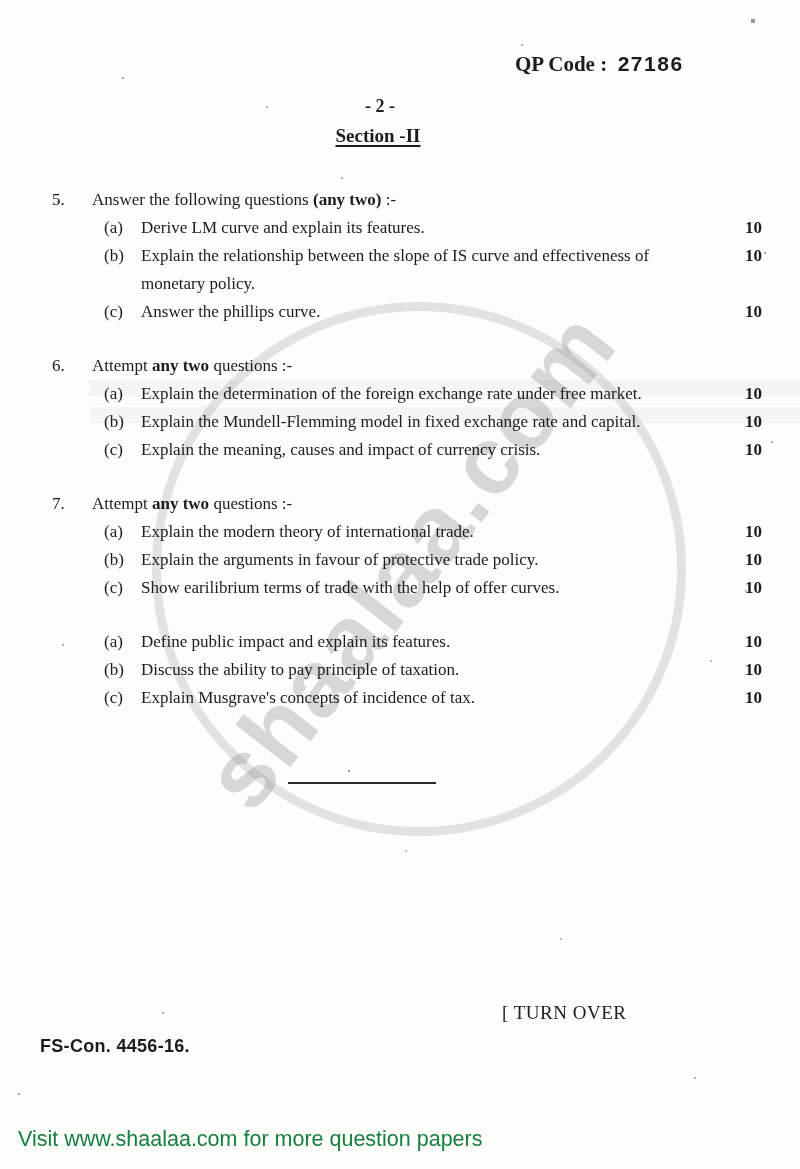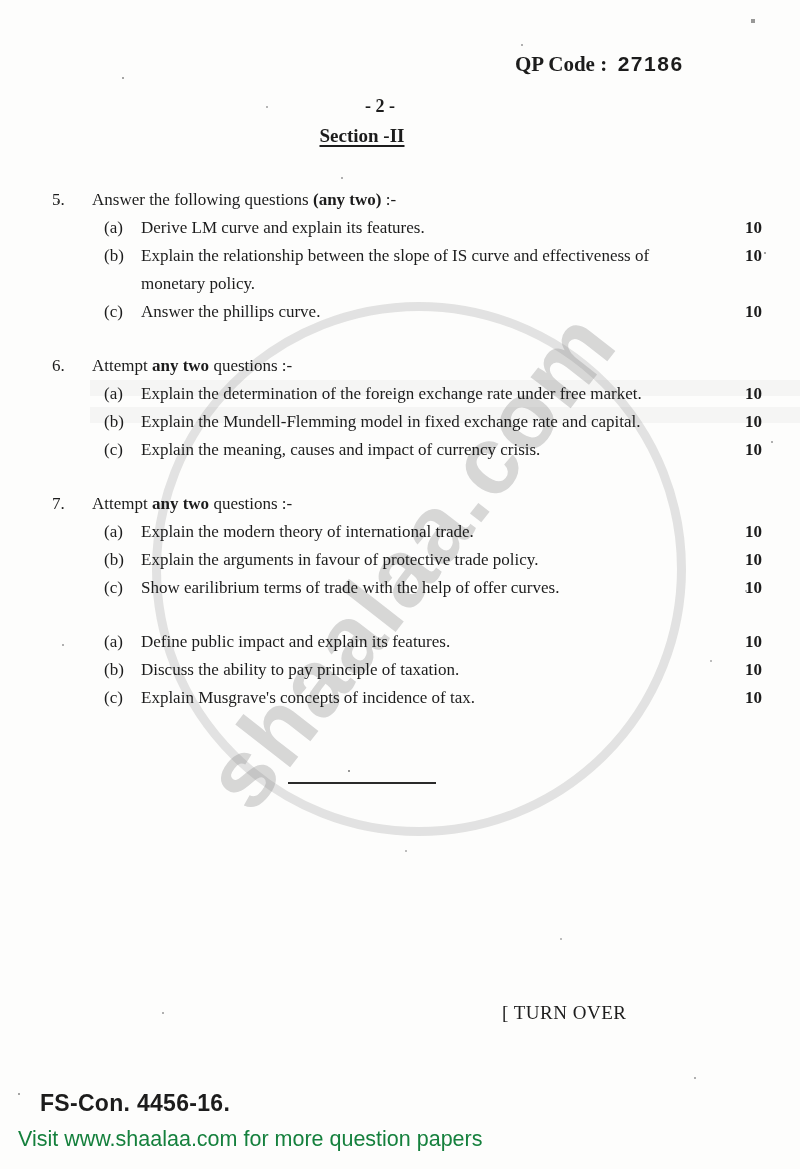--- a/index.html
+++ b/index.html
@@ -64,21 +64,21 @@
   }
   .qp-code .qp-value {
     font-family:"Liberation Sans", sans-serif;
     font-size:21px; letter-spacing:1.5px;
   }
   .page-num {
     position:absolute; top:96px; left:0; width:760px;
     text-align:center; font-weight:bold; font-size:18px;
   }
   .section-title {
-    position:absolute; top:125px; left:0; width:724px;
+    position:absolute; top:125px; left:16px; width:724px;
     text-align:center; font-weight:bold; font-size:19px;
   }
   .section-title span {
     text-decoration:underline;
     text-decoration-thickness:2px;
     text-underline-offset:3px;
   }
   
   .questions { position:absolute; top:186px; left:0; width:727px; }
   .q { margin-bottom:26px; }
@@ -91,23 +91,23 @@
   
   .divider {
     position:absolute; left:288px; top:782px; width:148px;
     border-top:2px solid #2a2a2a;
   }
   .turn-over {
     position:absolute; left:502px; top:1002px;
     font-weight:normal; font-size:19px; letter-spacing:0.5px; white-space:nowrap;
   }
   .exam-code {
-    position:absolute; left:40px; top:1090px;
+    position:absolute; left:40px; top:1036px;
     font-family:"Liberation Sans", sans-serif;
-    font-weight:bold; font-size:23px; letter-spacing:0.3px; white-space:nowrap;
+    font-weight:bold; font-size:18px; letter-spacing:0.3px; white-space:nowrap;
   }
   .promo {
     position:absolute; left:18px; top:1127px;
     font-family:"Liberation Sans", sans-serif;
     font-size:21.5px; color:#15803d; white-space:nowrap;
   }
 </style>
 </head>
 <body>
 

